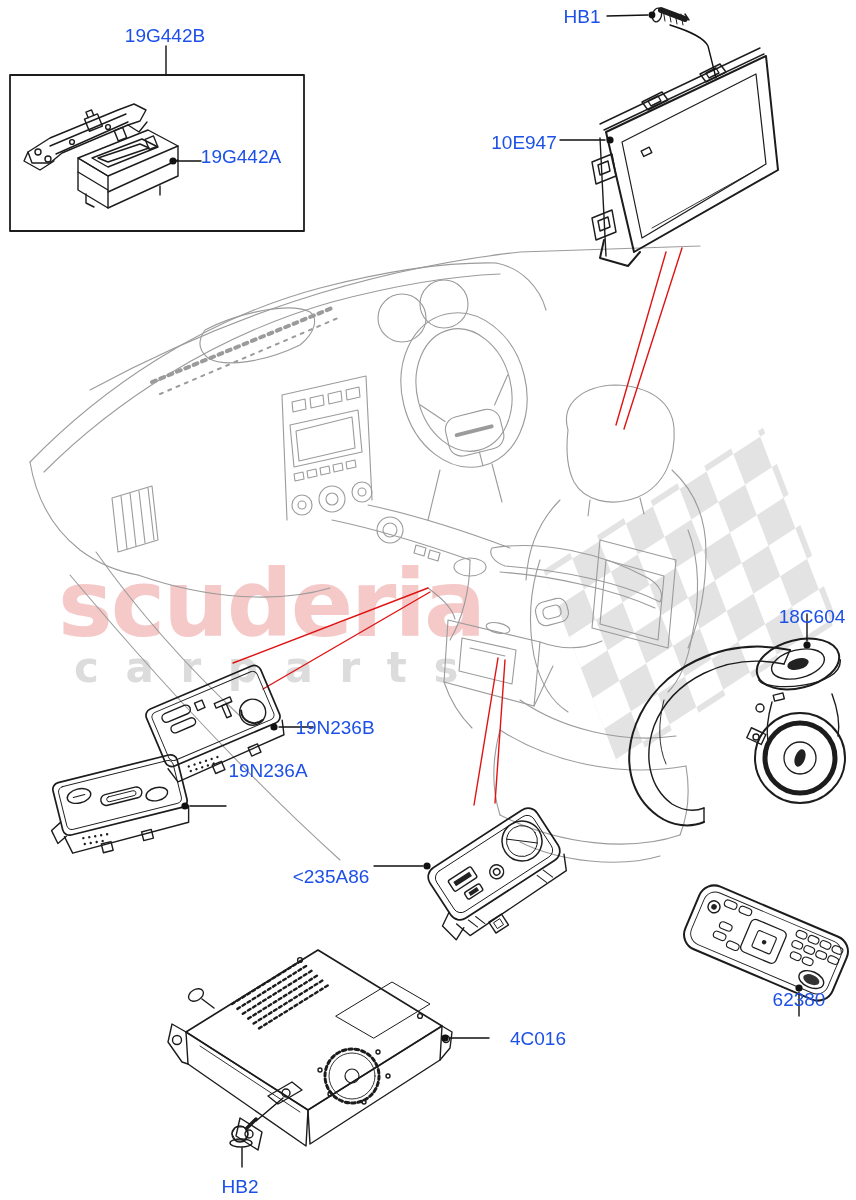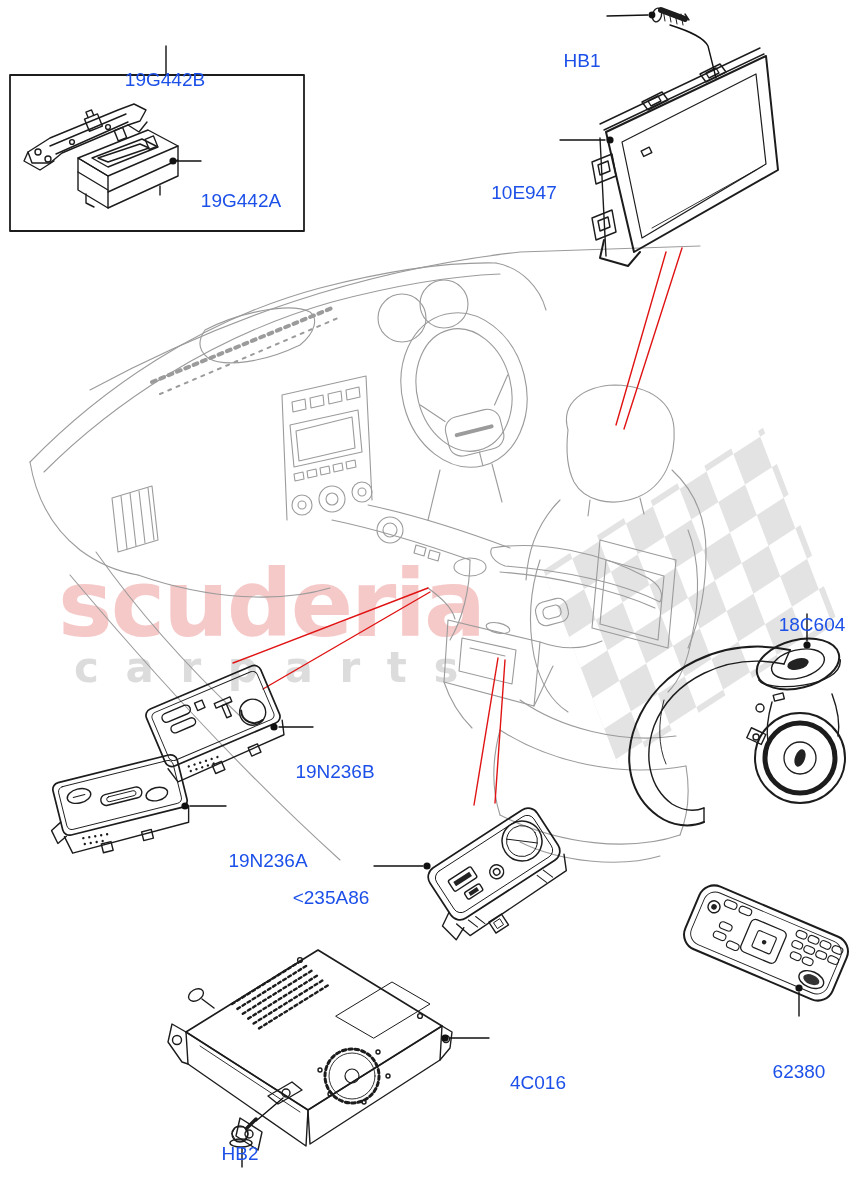--- a/index.html
+++ b/index.html
@@ -4,21 +4,21 @@
 <style>
   html,body{margin:0;padding:0;background:#ffffff;}
   #stage{
     position:relative;width:856px;height:1200px;background:#ffffff;overflow:hidden;
     font-family:"Liberation Sans",sans-serif;
   }
   #artwork{position:absolute;left:0;top:0;}
   .part-label{
     position:absolute;transform:translate(-50%,-50%);
     color:#1c50e8;font-size:19px;line-height:1;white-space:nowrap;
-    font-family:"Liberation Sans",sans-serif;letter-spacing:0px;margin-top:44px;
+    font-family:"Liberation Sans",sans-serif;letter-spacing:0px;
   }
 </style>
 </head>
 <body>
 
 <div id="stage">
 
 <svg id="artwork" width="856" height="1200" viewBox="0 0 856 1200" xmlns="http://www.w3.org/2000/svg">
   <defs>
     <pattern id="chk" width="64" height="64" patternUnits="userSpaceOnUse">
@@ -391,21 +391,21 @@
     <circle cx="185" cy="806" r="3.6"></circle>
     <circle cx="427" cy="866" r="3.6"></circle>
     <circle cx="445" cy="1038" r="3.6"></circle>
     <circle cx="799" cy="988" r="3.6"></circle>
   </g>
 </svg>
 
   <div class="part-label" style="left:165px;top:35px">19G442B</div>
   <div class="part-label" style="left:241px;top:156px">19G442A</div>
   <div class="part-label" style="left:582px;top:16px">HB1</div>
-  <div class="part-label" style="left:524px;top:148px">10E947</div>
-  <div class="part-label" style="left:812px;top:580px">18C604</div>
+  <div class="part-label" style="left:524px;top:142px">10E947</div>
+  <div class="part-label" style="left:812px;top:616px">18C604</div>
   <div class="part-label" style="left:335px;top:727px">19N236B</div>
-  <div class="part-label" style="left:268px;top:816px">19N236A</div>
-  <div class="part-label" style="left:331px;top:853px">&lt;235A86</div>
+  <div class="part-label" style="left:268px;top:770px">19N236A</div>
+  <div class="part-label" style="left:331px;top:876px">&lt;235A86</div>
   <div class="part-label" style="left:538px;top:1038px">4C016</div>
-  <div class="part-label" style="left:799px;top:1027px">62380</div>
-  <div class="part-label" style="left:240px;top:1109px">HB2</div>
+  <div class="part-label" style="left:799px;top:999px">62380</div>
+  <div class="part-label" style="left:240px;top:1186px">HB2</div>
 </div>
 
 </body></html>

